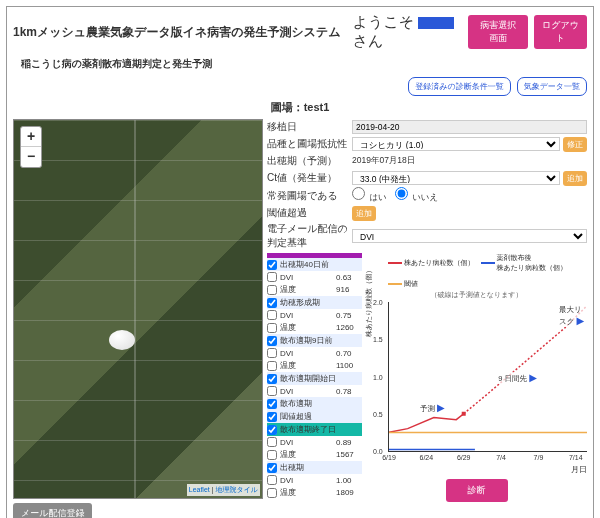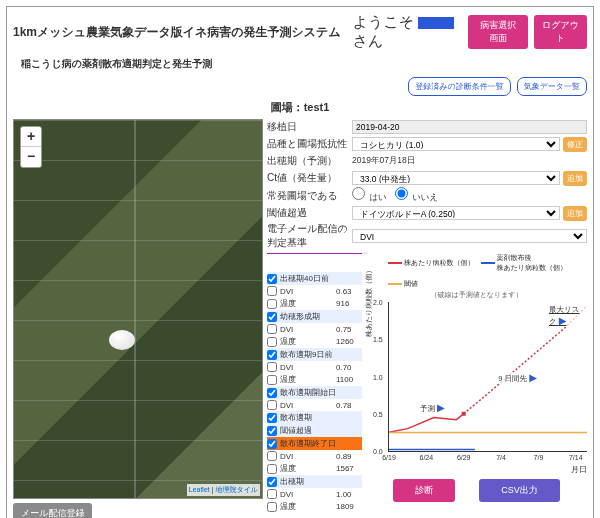--- a/index.html
+++ b/index.html
@@ -35,21 +35,21 @@
 .mailbtn{margin-top:4px}
 .right{flex:1;display:flex;flex-direction:column;gap:1px}
 .frow{display:flex;align-items:center;gap:3px;min-height:16px}
 .flabel{width:82px;font-size:10px}
 .fval{flex:1;font-size:8.5px}
 .input,.select{width:100%;background:#eee;border:1px solid #ccc;padding:1px 3px;font-size:8.5px;height:14px}
 .select{background:#fff}
 .radio{display:flex;gap:8px;font-size:8.5px}
 .radio input{margin-right:2px}
 .lower{display:flex;gap:4px;margin-top:2px}
-.checks{width:95px;border-top:1px solid #a21caf;padding-top:18px}
+.checks{width:95px;border-top:5px solid #a21caf;padding-top:0}
 .crow{display:flex;align-items:center;gap:3px;font-size:8px;padding:1px 0}
 .crow input{width:10px;height:10px}
 .cl{flex:1}
 .cv{min-width:26px;text-align:left}
 .chartbox{flex:1}
 .legend{display:flex;gap:6px;font-size:7px;margin-bottom:1px;padding-left:22px;flex-wrap:wrap}
 .lgi{display:flex;align-items:center;gap:2px}
 .sw{width:14px;height:2px}
 .sub2{font-size:7px;text-align:center;color:#666;margin-bottom:2px}
 .chart{position:relative;height:150px;border-left:1px solid #333;border-bottom:1px solid #333;margin-left:22px;margin-bottom:12px}
@@ -119,21 +119,20 @@
         </div>
    <div class="frow">
           <div class="flabel">常発圃場である</div>
           <div class="fval radio">
             <label><input type="radio" name="reg" style=""> <span>はい</span></label>
             <label><input type="radio" name="reg" checked="" style=""> <span>いいえ</span></label>
           </div>
         </div>
    <div class="frow">
           <div class="flabel">閾値超過</div>
-          <div class="fval"><select class="select"><option>ドイツボルドーA (0.250)</option></select></div>
           <button class="btn btn-orange">追加</button>
         </div>
    <div class="frow">
           <div class="flabel">電子メール配信の判定基準</div>
           <div class="fval"><select class="select"><option>DVI</option></select></div>
         </div>
 
    <div class="lower">
     <div class="checks" id="checks">
             <div class="crow" style="background: rgb(232, 240, 255);">
@@ -188,21 +187,21 @@
               <span class="cv">0.78</span>
             </div>
             <div class="crow" style="background: rgb(232, 240, 255);">
               <input type="checkbox" checked="" style="">
               <span class="cl">散布適期</span>
             </div>
             <div class="crow" style="background: rgb(232, 240, 255);">
               <input type="checkbox" checked="" style="">
               <span class="cl">閾値超過</span>
             </div>
-            <div class="crow" style="background: #f97316; align-items: flex-end;">
+            <div class="crow" style="background: #14b8a6; align-items: flex-end;">
               <input type="checkbox" checked="" style="">
               <span class="cl">散布適期終了日</span>
             </div>
             <div class="crow">
               <input type="checkbox" style="">
               <span class="cl">DVI</span>
               <span class="cv">0.89</span>
             </div>
             <div class="crow">
               <input type="checkbox" style="">
@@ -257,24 +256,23 @@
               <div class="xtick" style="left: 186.792px;">7/14</div>
               <svg class="plot" viewBox="0 0 198 149" preserveAspectRatio="none">
                 <path d="M0 130.375 L18.67924528301887 126.65 L44.83018867924528 115.475 L67.24528301886794 117.71000000000001 L74.71698113207547 111.75 " fill="none" stroke="#d9333f" stroke-width="1.5"></path>
                 <rect x="72.71698113207547" y="109.75" width="4" height="4" fill="#d9333f"></rect>
                 <path d="M74.71698113207547 111.75 L97.13207547169813 93.125 L123.28301886792453 70.77499999999999 L149.43396226415095 48.425 L175.58490566037736 26.075000000000003 L198 3.7249999999999943 " fill="none" stroke="#d9333f" stroke-width="1.5" stroke-dasharray="2 2"></path>
                 <path d="M0 147.51 L37.35849056603774 147.51 L74.71698113207547 147.51 L85.92452830188678 147.51 " fill="none" stroke="#2a58d8" stroke-width="1.5"></path>
                 <path d="M0 130.375 L198 130.375 " fill="none" stroke="#f0ad4e" stroke-width="1.5"></path>
               </svg>
               <div class="ann" style="left: 30px; top: 100.025px;">予測 <span class="arrow">▶</span></div>
               <div class="ann" style="left: 108.34px; top: 70.225px;">9 日間先 <span class="arrow">▶</span></div>
-              <div class="ann" style="left: 159px; top: 3.175px; text-decoration: underline;">最大リスク <span class="arrow">▶</span></div>
+              <div class="ann" style="left: 169px; top: 3.175px;">最大リスク <span class="arrow">▶</span></div>
             </div>
      <div class="xlab">月日</div>
      <div class="actions">
       <button class="btn btn-pink">診断</button>
-      <button class="btn btn-purple">CSV出力</button>
      </div>
     </div>
    </div>
   </div>
  </div>
 </div>
 
 </body></html>

